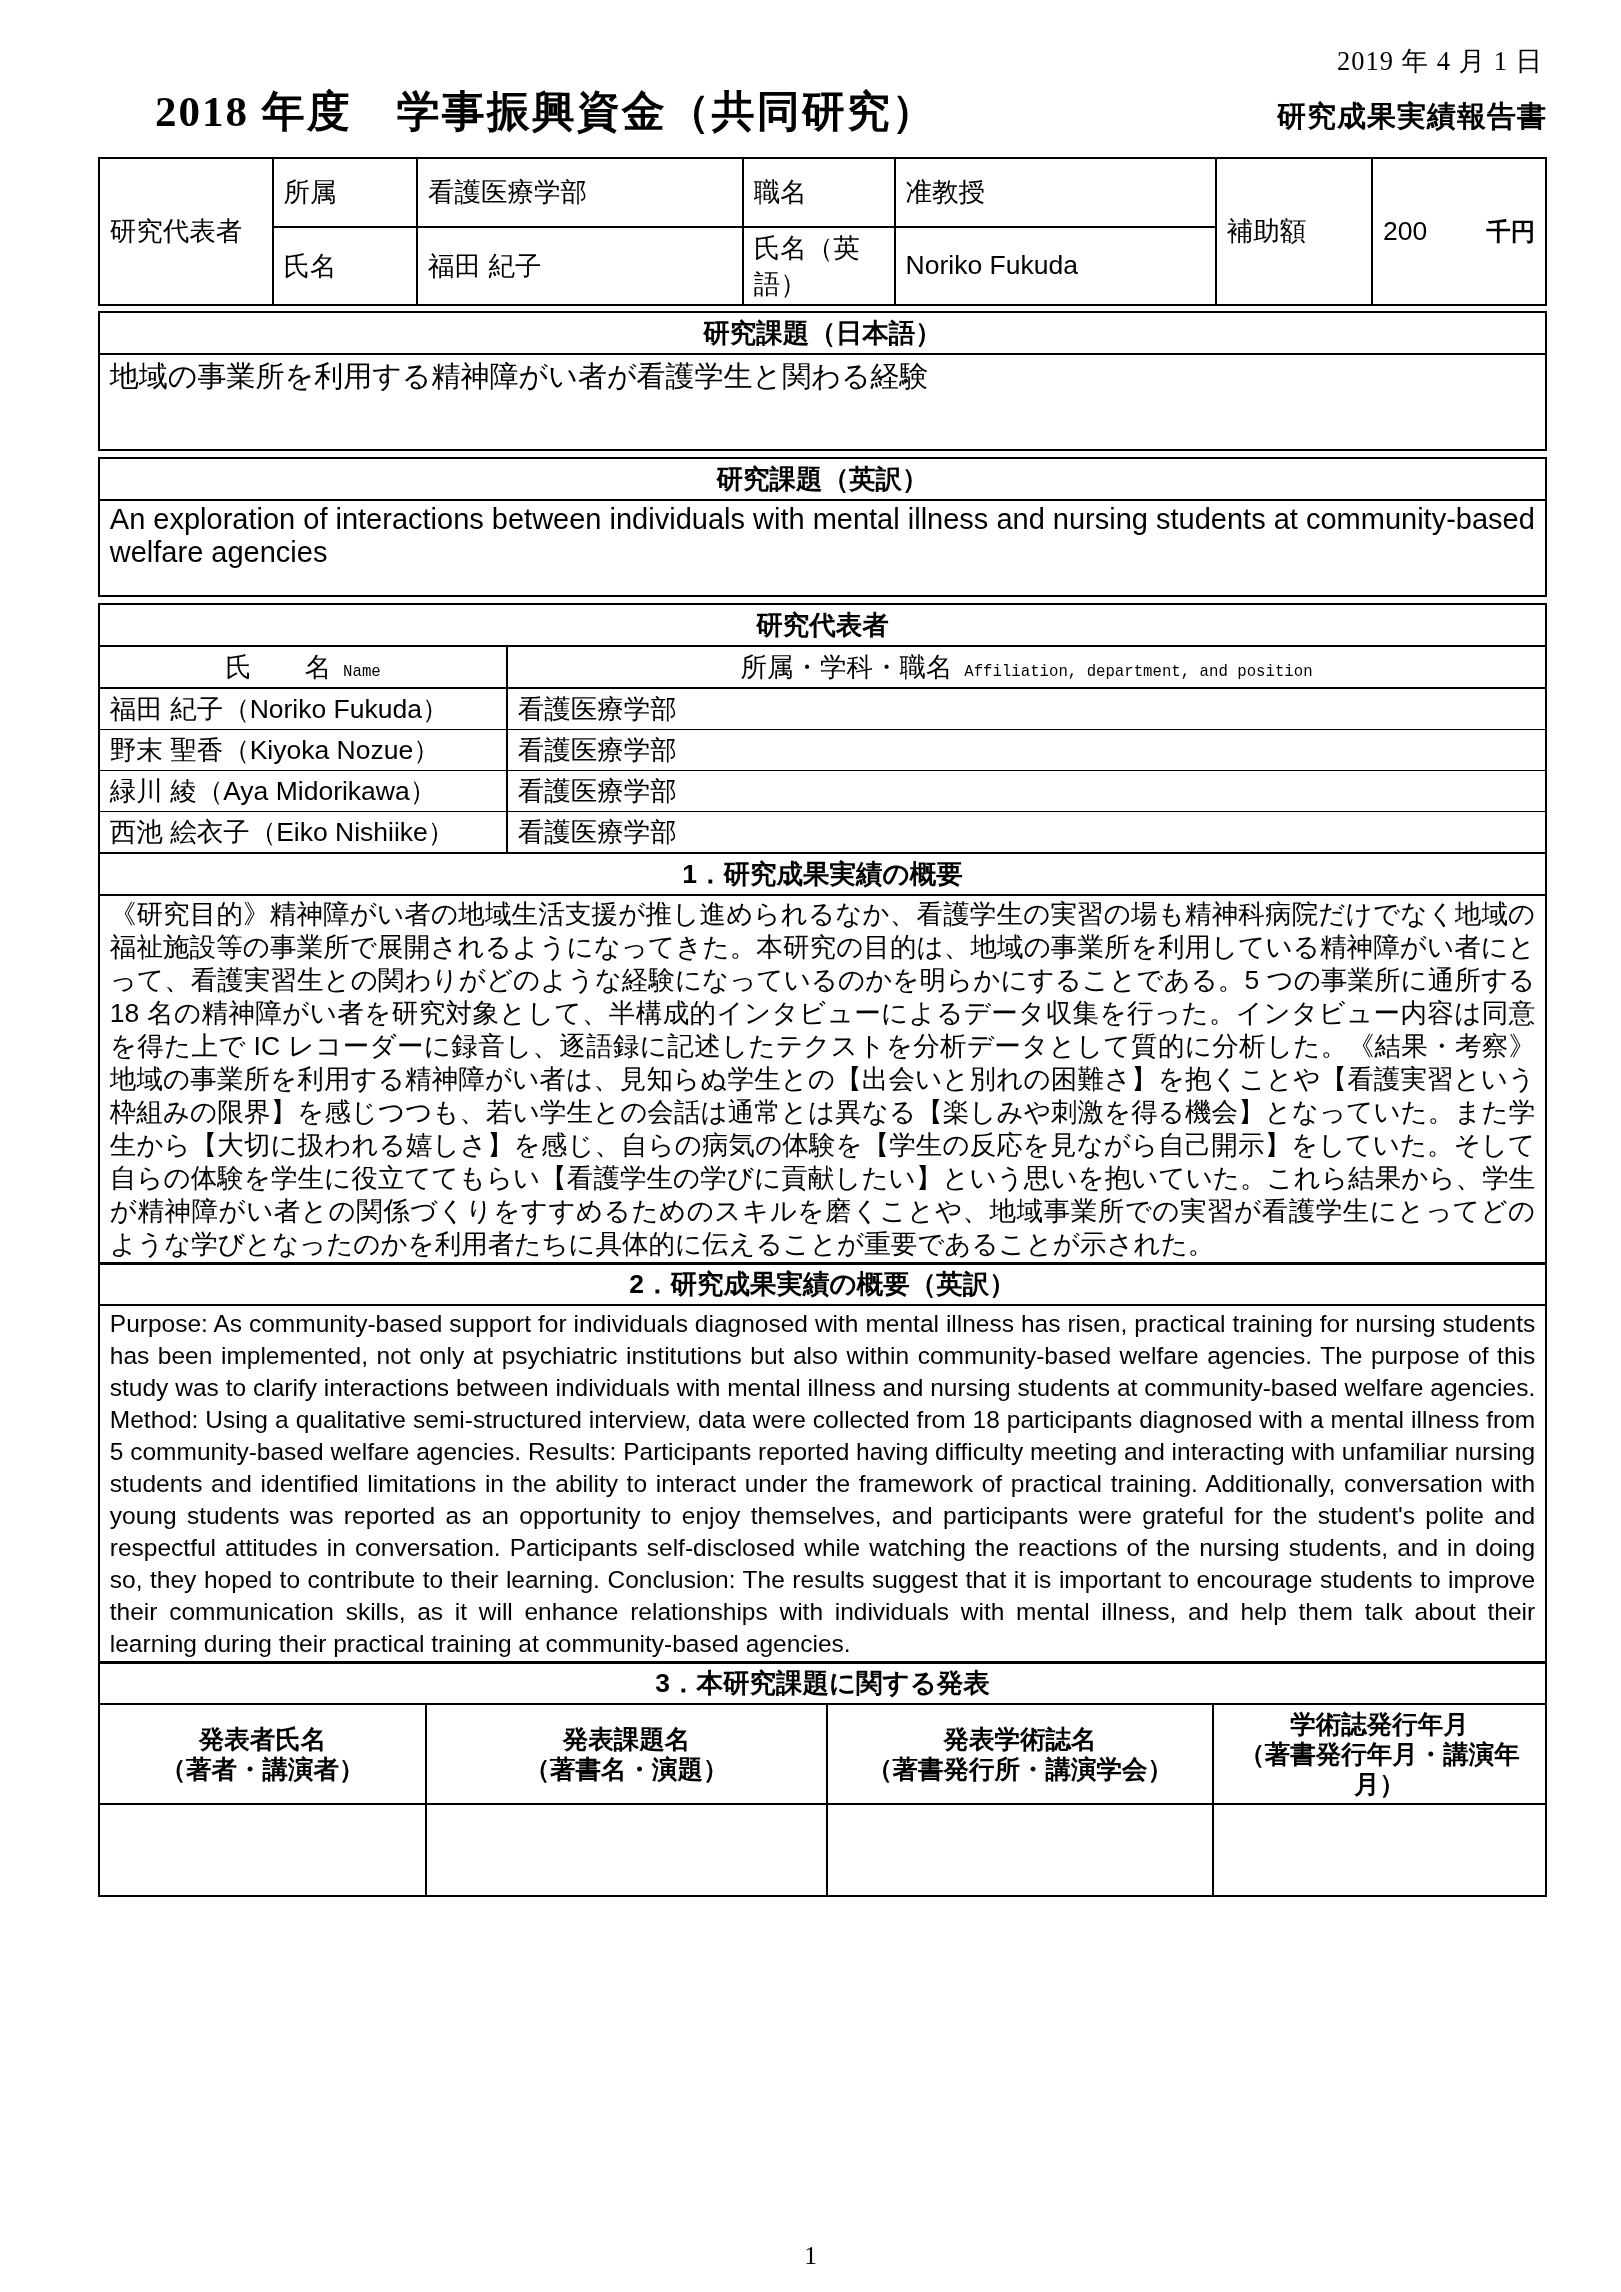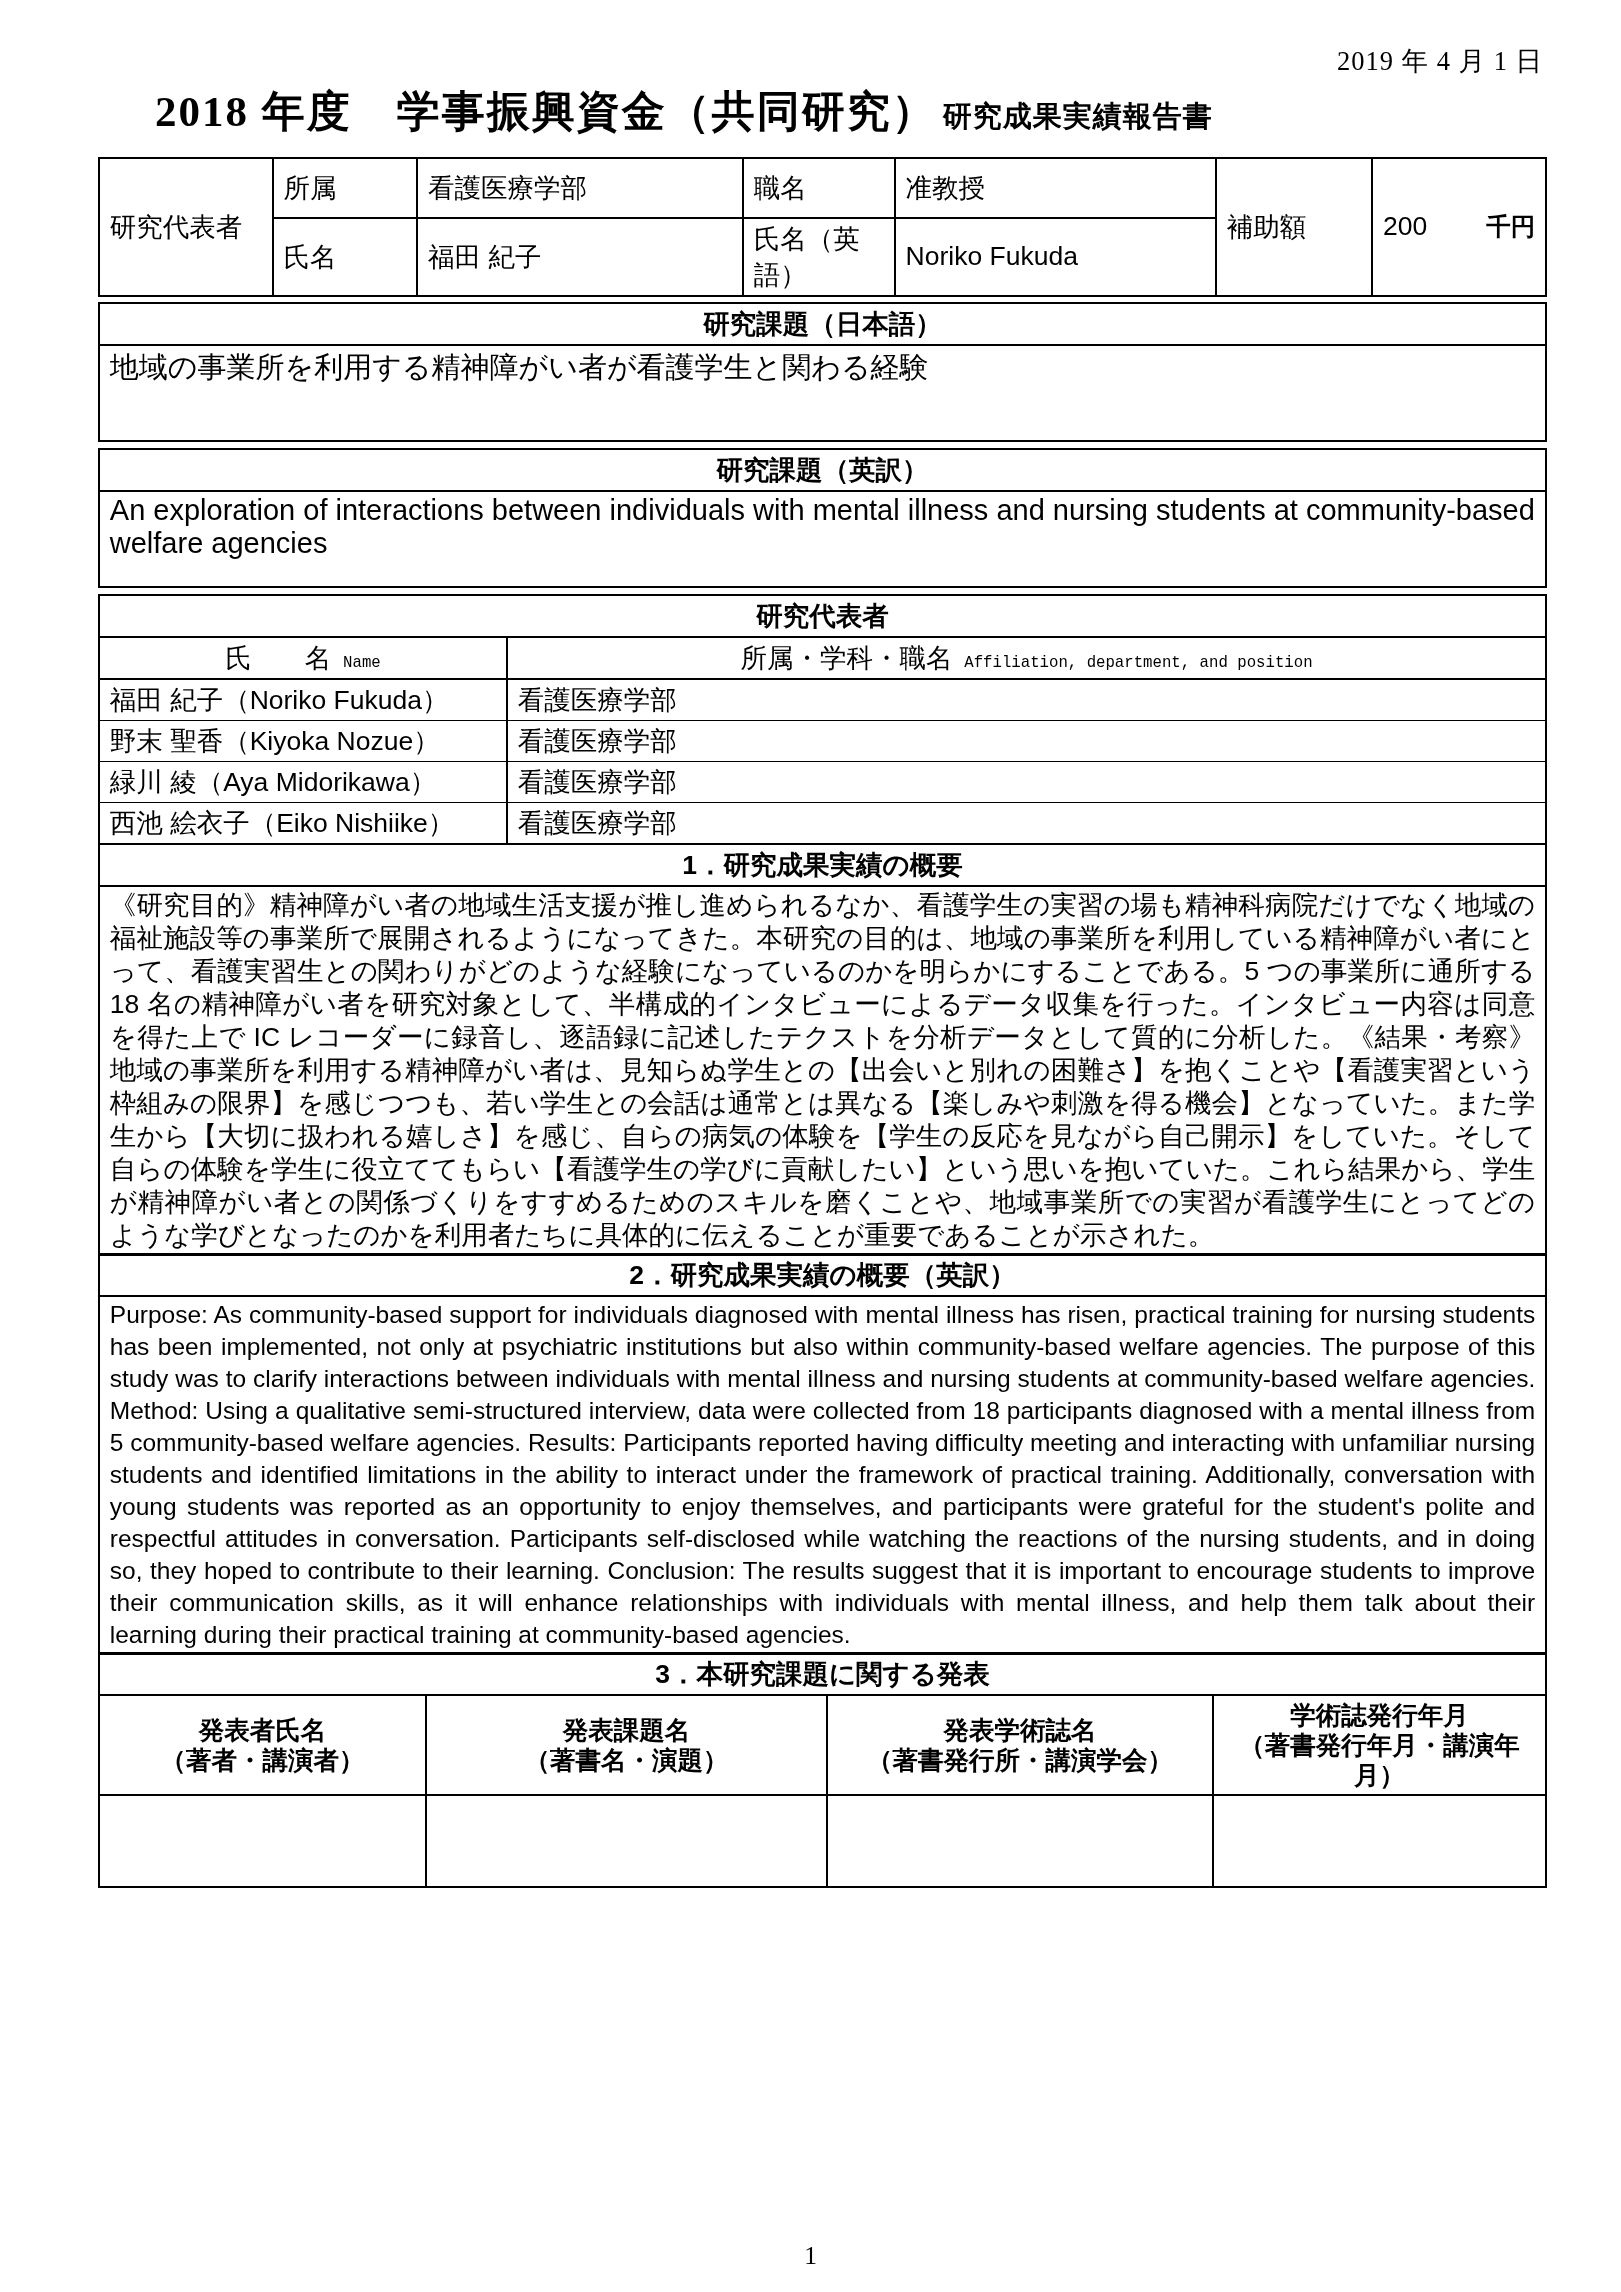--- a/index.html
+++ b/index.html
@@ -10,39 +10,39 @@
     font-family: "Liberation Sans", "DejaVu Sans", sans-serif;
     position: relative; overflow: hidden;
   }
   .sheet { padding: 43px 74px 0 98px; }
 
   .top-date {
     text-align: right;
     font-family: "Liberation Serif", "DejaVu Serif", serif;
     font-size: 26.5px; letter-spacing: 1px; padding-right: 3.9px;
   }
-  .title-row { display: flex; align-items: baseline; gap: 6px; margin: 3.9px 0 15.7px 57px; }
+  .title-row { display: flex; align-items: baseline; gap: 6px; margin: 3.9px 0 15.7px 57px; justify-content: space-between; }
   .title-main {
     font-family: "Liberation Serif", "DejaVu Serif", serif;
     font-weight: 700; font-size: 43px; letter-spacing: 2px;
   }
   .title-sub { font-size: 29px; font-weight: 700; letter-spacing: 1px; }
 
   table.sec-table {
     width: 100%; border-collapse: collapse; table-layout: fixed;
     border: 2.9px solid #000;
   }
   .sec-table th, .sec-table td { border: 2px solid #000; padding: 2px 9.8px; }
 
   .gap6  { margin-top: 5.9px; }
   .gap14 { margin-top: 6px; }
   .attached { margin-top: -2.9px; border-radius: 12px; }
 
   
-  .rep-table td { font-size: 26.5px; height: 60px; vertical-align: middle; padding: 2px 9.8px; }
+  .rep-table td { font-size: 26.5px; height: 69px; vertical-align: middle; padding: 2px 9.8px; }
   .rep-label { padding-left: 7.8px; }
   .subsidy-cell { vertical-align: top; padding-top: 17.6px; }
   .subsidy-inner { display: flex; justify-content: space-between; align-items: baseline; }
   .subsidy-unit { font-size: 24.5px; font-weight: bold; }
 
   
   .sec-header { font-size: 26.5px; font-weight: 700; text-align: center; height: 41px; vertical-align: middle; padding: 2px 0; }
 
   
   .topic-body { font-size: 29px; vertical-align: top; height: 96px; padding: 5.9px 9.8px; }

